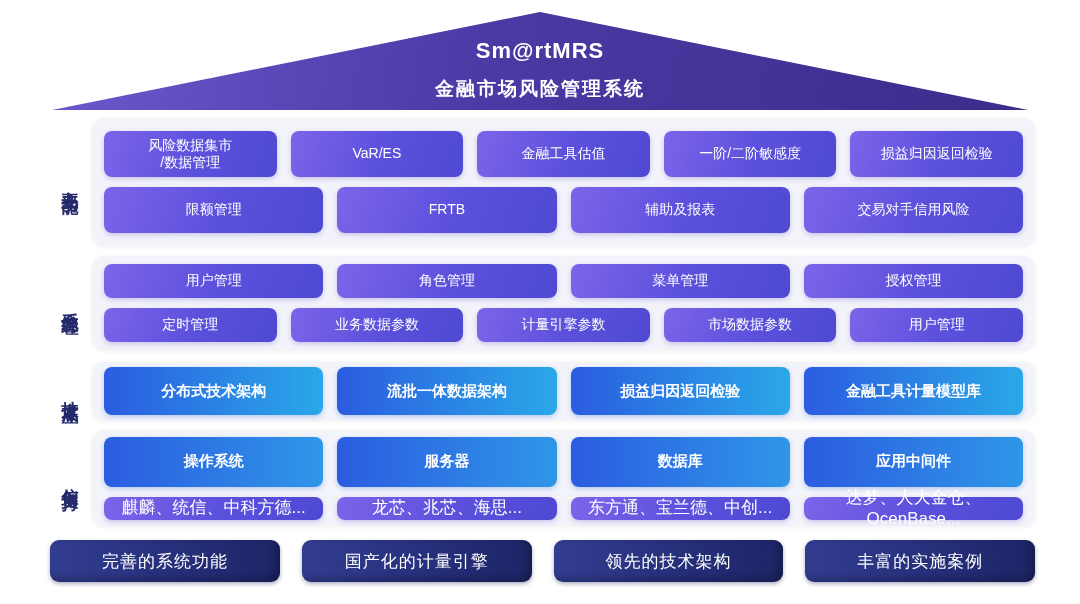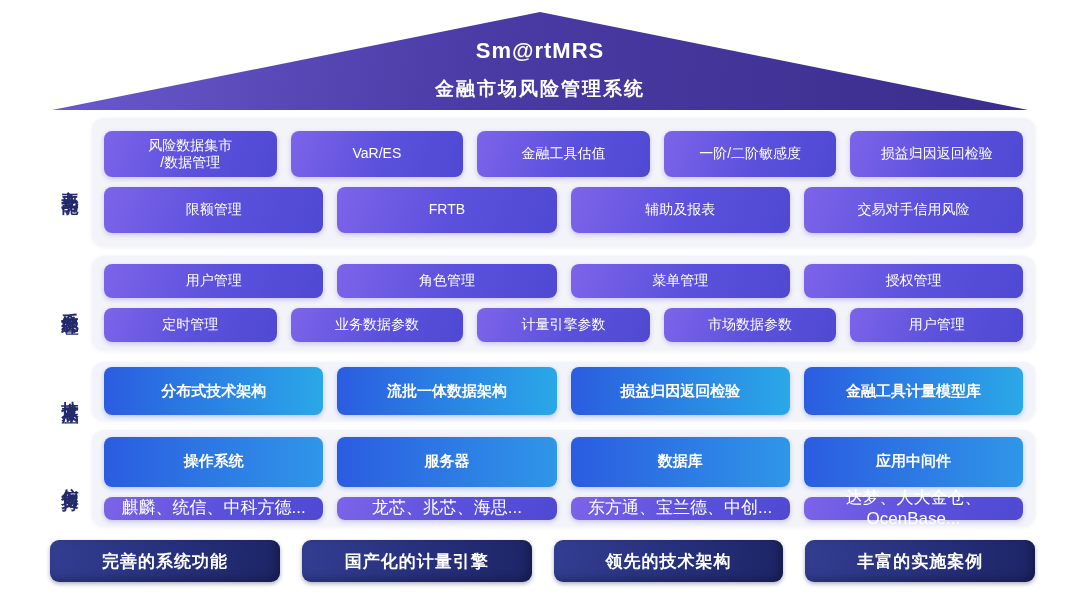--- a/index.html
+++ b/index.html
@@ -58,21 +58,21 @@
     height:50px; font-size:15px; font-weight:bold;
     background:linear-gradient(90deg,#2b5ce0 0%,#2f96e8 100%);
     box-shadow:0 2px 5px rgba(40,110,220,0.3);
   }
   .vendor { height:23px; font-size:17px; }
 
   
   .footer-row { position:absolute; left:50px; right:45px; top:540px; height:42px; display:flex; gap:22px; }
   .navy {
     flex:1; display:flex; align-items:center; justify-content:center;
-    color:#fff; font-size:17px; font-weight:bold; border-radius:9px;
+    color:#fff; font-size:17px; font-weight:normal; border-radius:9px;
     background:linear-gradient(100deg,#333e92 0%,#262f7a 55%,#1d2566 100%);
     box-shadow:inset -4px -3px 8px rgba(0,0,0,0.28), 0 2px 4px rgba(20,25,80,0.35);
     letter-spacing:1px;
   }
 </style>
 </head>
 <body>
 
 <div class="page">
 

